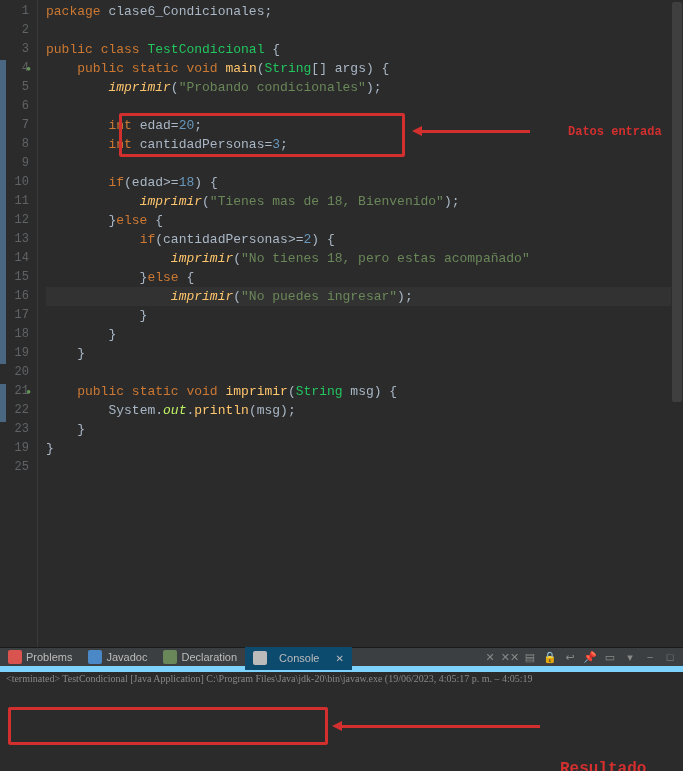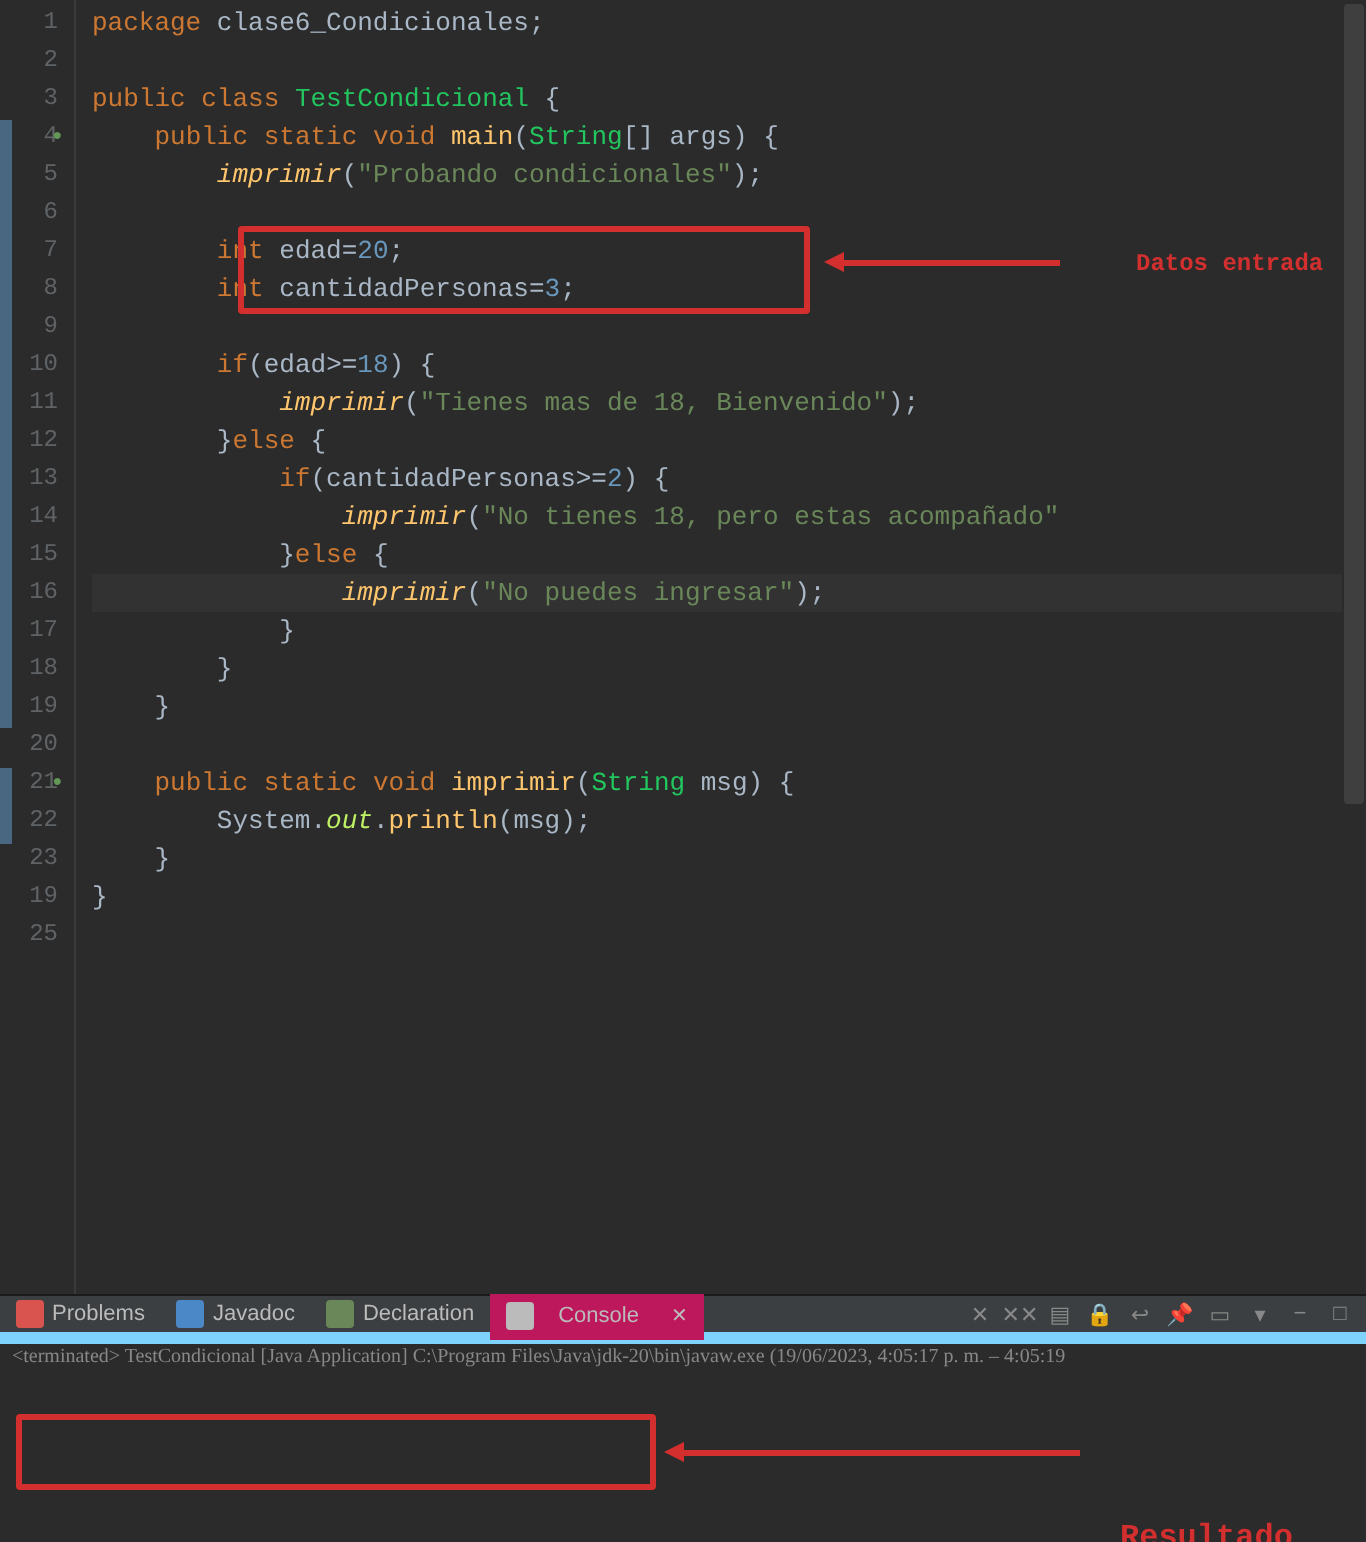--- a/index.html
+++ b/index.html
@@ -31,21 +31,21 @@
 .arrow2{position:absolute;top:725px;left:340px;width:200px;height:3px;background:#d32f2f;}
 .arrow2::before{content:"";position:absolute;left:-8px;top:-4px;border-right:10px solid #d32f2f;border-top:5px solid transparent;border-bottom:5px solid transparent;}
 .label2{position:absolute;top:760px;left:560px;color:#d32f2f;font-weight:bold;font-size:16px;}
 .leftbar{position:absolute;left:0;top:0;width:6px;background:#4a6782;}
 .lb1{top:60px;height:133px;}
 .lb2{top:193px;height:171px;}
 .lb3{top:384px;height:38px;}
 .bottom-panel{height:124px;background:#2b2b2b;}
 .tabs{height:25px;background:#3c3f41;display:flex;align-items:center;border-top:1px solid #1a1a1a;border-bottom:6px solid #7dd3fc;font-family:"Segoe UI",sans-serif;font-size:11px;}
 .tab{padding:0 8px;height:25px;display:flex;align-items:center;gap:4px;color:#bbb;cursor:pointer;}
-.tab.active{background:#be185d;border-top:2px solid #4a88c7;gap:12px;}
+.tab.active{background:#0c4a6e;border-top:2px solid #4a88c7;gap:12px;}
 .tab-icon{width:14px;height:14px;display:inline-block;}
 .toolbar{margin-left:auto;display:flex;gap:2px;padding-right:4px;}
 .tb-btn{width:18px;height:18px;display:flex;align-items:center;justify-content:center;color:#888;font-size:11px;cursor:pointer;}
 .console-status{height:16px;background:#2b2b2b;color:#888;font-size:10px;padding:1px 6px;white-space:nowrap;overflow:hidden;font-family:Liberation Serif, serif;}
 .console-output{padding:4px 8px;font-family:"Consolas",monospace;font-size:13px;line-height:17px;color:#a9b7c6;}
 .scrollbar-v{position:absolute;right:0;top:0;width:12px;height:647px;background:#2b2b2b;}
 .scrollbar-thumb{position:absolute;right:1px;top:2px;width:10px;height:400px;background:#3f3f3f;border-radius:2px;}
 </style>
 </head>
 <body>

